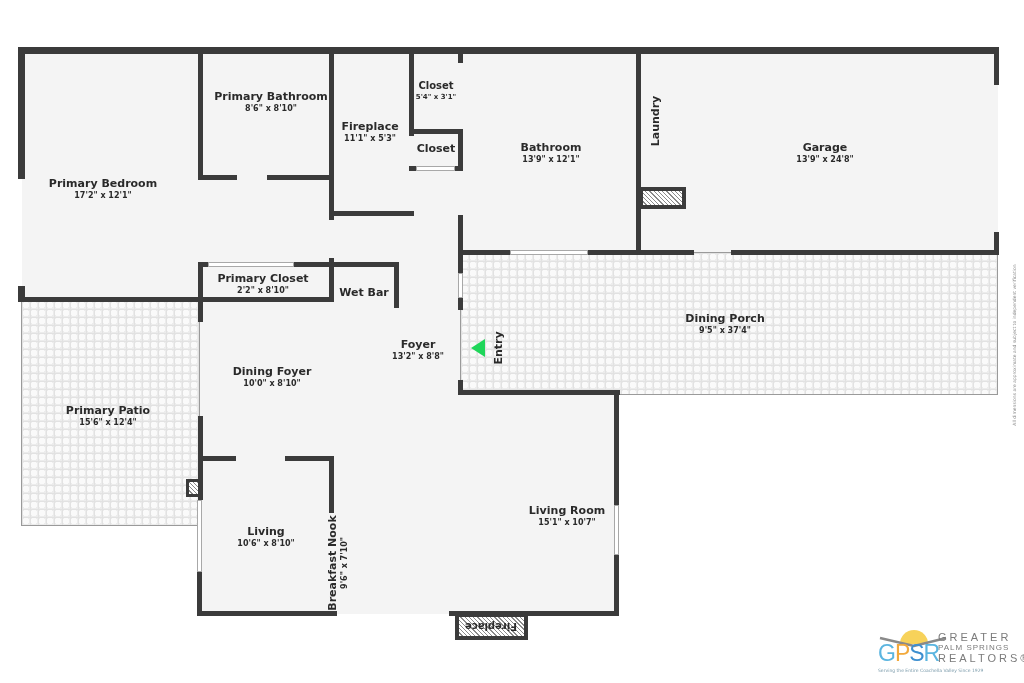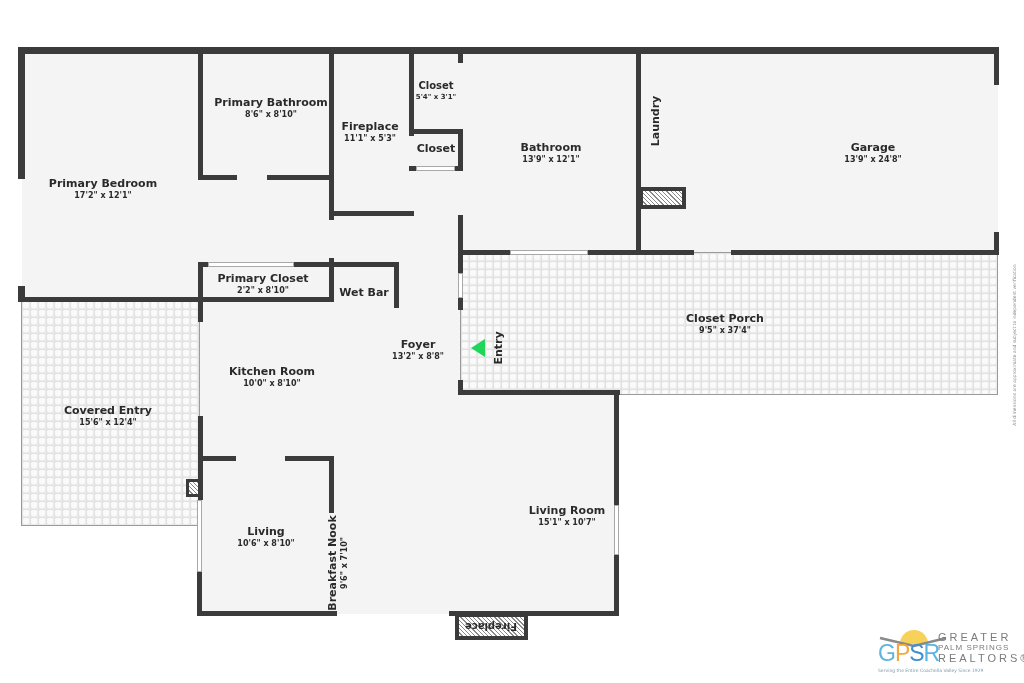--- a/index.html
+++ b/index.html
@@ -135,21 +135,21 @@
 <div class="wall" style="left:614px;top:555px;width:5px;height:61px;"></div>
 
 <div class="hatch" style="left:455px;top:613px;width:73px;height:27px;"></div>
 
 <div class="entry-arrow" style="left:471px;top:339px;"></div>
 
 <div class="label" style="left:103px;top:189px;">
   <span class="name">Primary Bedroom</span>
   <span class="dims">17'2" x 12'1"</span>
 </div>
-<div class="label" style="left:271px;top:108px;">
+<div class="label" style="left:271px;top:102px;">
   <span class="name">Primary Bathroom</span>
   <span class="dims">8'6" x 8'10"</span>
 </div>
 <div class="label" style="left:370px;top:132px;">
   <span class="name">Fireplace</span>
   <span class="dims">11'1" x 5'3"</span>
 </div>
 <div class="label" style="left:436px;top:91px;">
   <span class="name" style="font-size:10px;">Closet</span>
   <span class="dims" style="font-size:7px;">5'4" x 3'1"</span>
@@ -157,48 +157,48 @@
 <div class="label" style="left:436px;top:149px;">
   <span class="name">Closet</span>
 </div>
 <div class="label" style="left:551px;top:153px;">
   <span class="name">Bathroom</span>
   <span class="dims">13'9" x 12'1"</span>
 </div>
 <div class="label vlabel" style="left:656px;top:121px;">
   <span class="name">Laundry</span>
 </div>
-<div class="label" style="left:825px;top:153px;margin-left:48px;">
+<div class="label" style="left:825px;top:153px;">
   <span class="name">Garage</span>
   <span class="dims">13'9" x 24'8"</span>
 </div>
 <div class="label" style="left:263px;top:284px;">
   <span class="name">Primary Closet</span>
   <span class="dims">2'2" x 8'10"</span>
 </div>
 <div class="label" style="left:364px;top:293px;">
   <span class="name">Wet Bar</span>
 </div>
 <div class="label" style="left:725px;top:324px;">
-  <span class="name">Closet Porch</span>
+  <span class="name">Dining Porch</span>
   <span class="dims">9'5" x 37'4"</span>
 </div>
 <div class="label" style="left:418px;top:350px;">
   <span class="name">Foyer</span>
   <span class="dims">13'2" x 8'8"</span>
 </div>
 <div class="label vlabel" style="left:499px;top:348px;">
   <span class="name">Entry</span>
 </div>
 <div class="label" style="left:272px;top:377px;">
-  <span class="name">Kitchen Room</span>
+  <span class="name">Dining Foyer</span>
   <span class="dims">10'0" x 8'10"</span>
 </div>
 <div class="label" style="left:108px;top:416px;">
-  <span class="name">Covered Entry</span>
+  <span class="name">Primary Patio</span>
   <span class="dims">15'6" x 12'4"</span>
 </div>
 <div class="label" style="left:266px;top:537px;">
   <span class="name">Living</span>
   <span class="dims">10'6" x 8'10"</span>
 </div>
 <div class="label vlabel" style="left:338px;top:563px;">
   <span class="name">Breakfast Nook</span>
   <span class="dims">9'6" x 7'10"</span>
 </div>

